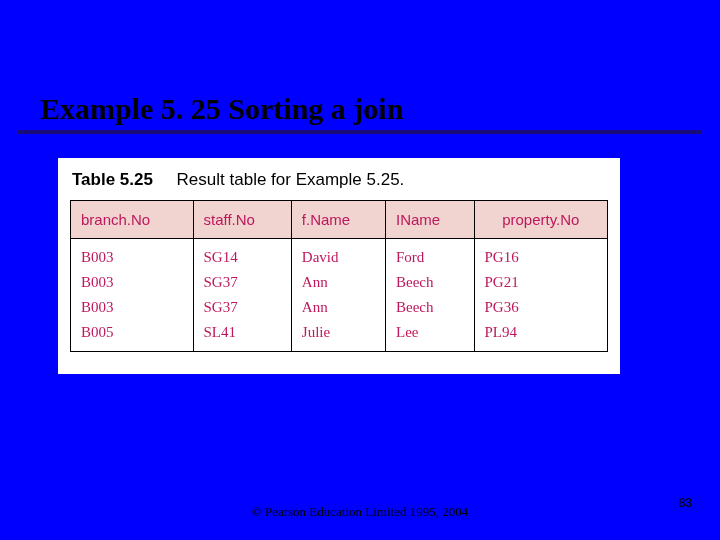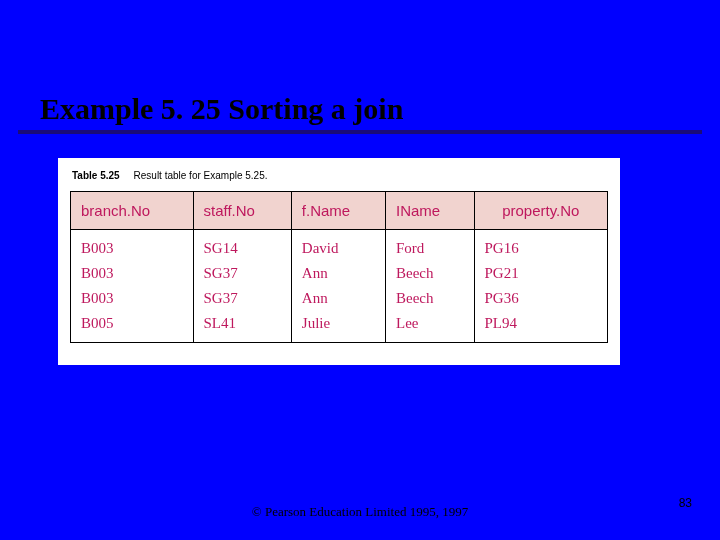--- a/index.html
+++ b/index.html
@@ -30,21 +30,21 @@
   .card {
     position: absolute;
     top: 158px;
     left: 58px;
     width: 562px;
     background: #fff;
     padding: 10px 12px 22px 12px;
   }
   .caption {
     font-family: Arial, Helvetica, sans-serif;
-    font-size: 10px;
+    font-size: 17px;
     color: #000;
     margin: 2px 2px 10px 2px;
   }
   .caption .cap-label { font-weight: bold; }
   table.result {
     border-collapse: collapse;
     width: 100%;
     font-family: Arial, Helvetica, sans-serif;
     font-size: 15px;
     color: #be185d;
@@ -138,14 +138,14 @@
         <td>B005</td>
         <td>SL41</td>
         <td>Julie</td>
         <td>Lee</td>
         <td>PL94</td>
       </tr>
     </tbody>
   </table>
 </div>
 
-<div class="footer-copy">© Pearson Education Limited 1995, 1997</div>
+<div class="footer-copy">© Pearson Education Limited 1995, 2004</div>
 <div class="page-num">83</div>
 
 </body></html>

